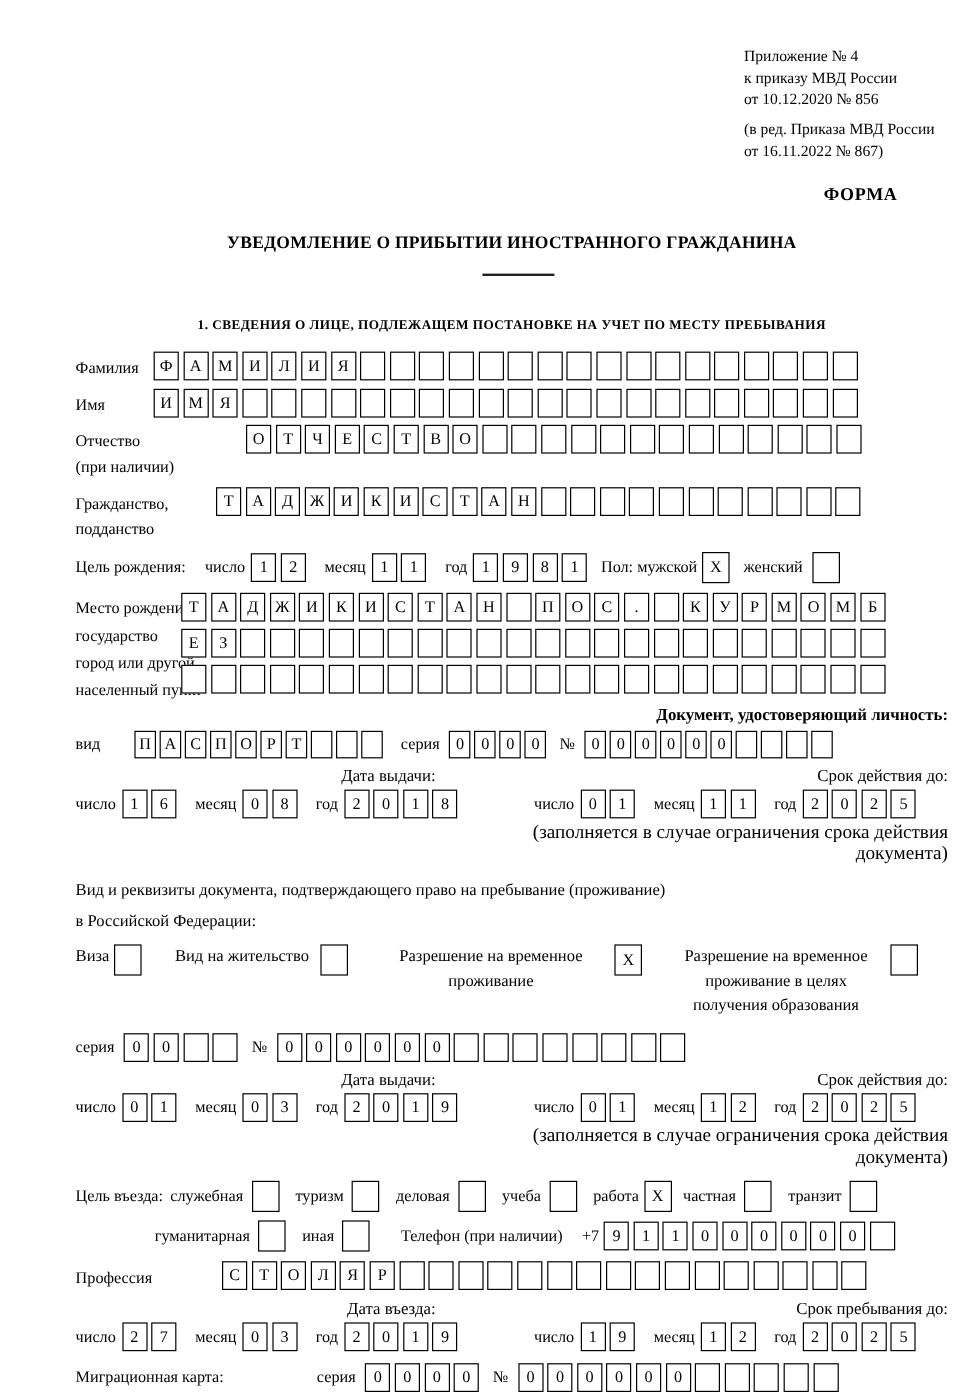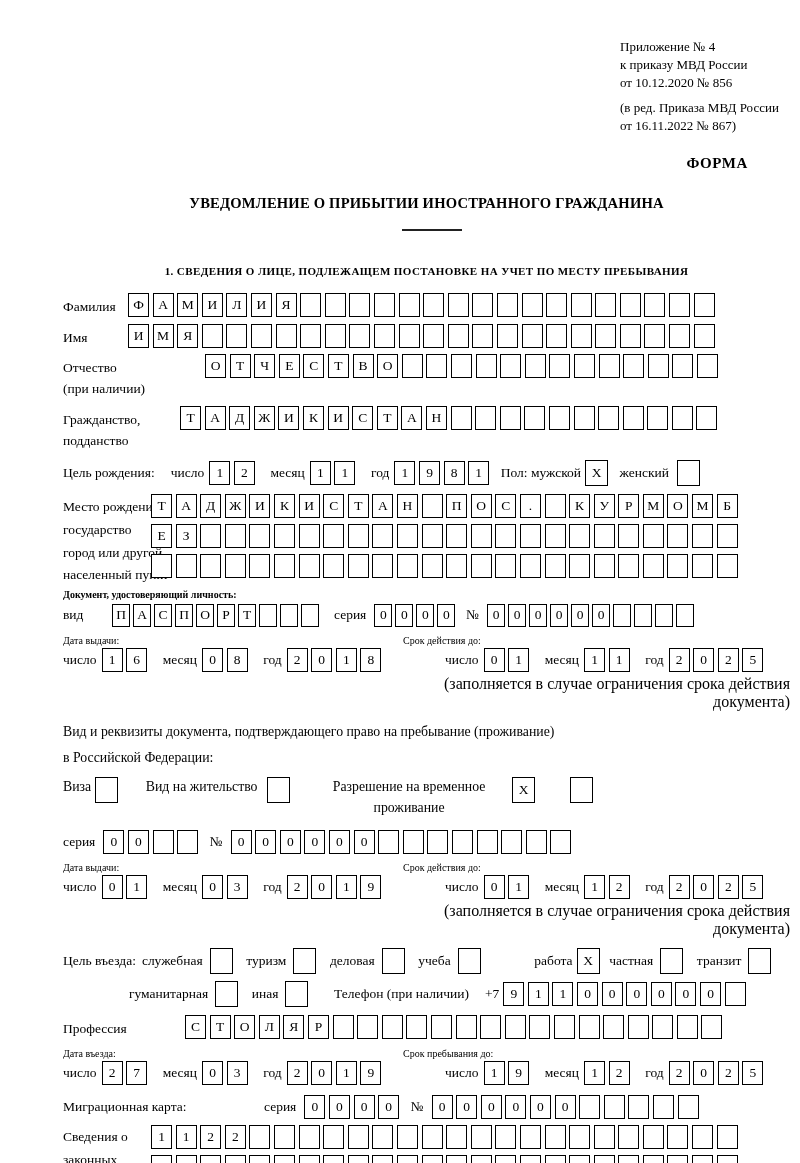--- a/index.html
+++ b/index.html
@@ -30,21 +30,21 @@
   .stack > .boxes { margin-bottom:6px; }
   .stack { display:flex; flex-direction:column; }
 
   .inline-row { display:flex; align-items:center; margin-top:8px; flex-wrap:nowrap; }
   .ilabel { font-size:13.5px; white-space:nowrap; }
   .gap4 { margin-left:4px; } .gap8 { margin-left:8px; } .gap12 { margin-left:12px; } .gap16 { margin-left:16px; }
 
   .dpair { display:flex; margin-top:8px; }
   .dcol-left { flex:none; width:340px; }
   .dcol-right { flex:1; }
-  .dhead { text-align:left; font-size:10px; }
+  .dhead { text-align:right; font-size:14px; }
   .dhead-left { width:300px; }
   .dline { display:flex; align-items:center; margin-top:2px; }
   .dlabel { font-size:13.5px; margin-right:5px; white-space:nowrap; }
   .dsp { margin-left:12px; }
   .note { font-size:16px; text-align:right; margin-top:3px; }
 
   .intro { font-size:13.8px; margin-top:10px; line-height:1.6; }
 
   .optrow { display:flex; align-items:flex-start; margin-top:8px; }
   .opt { display:flex; align-items:flex-start; }
@@ -421,20 +421,21 @@
           <span class="cbox"></span>
         </span>
     </div>
     <div class="opt" style="margin-left:22px;">
       <span class="olabel ctr ow185">Разрешение на временное проживание</span>
       <span class="boxes chk">
           <span class="cbox">X</span>
         </span>
     </div>
     <div class="opt" style="margin-left:22px;">
+      <span class="olabel ctr ow172">Разрешение на временное проживание в целях получения образования</span>
       <span class="boxes chk">
           <span class="cbox"></span>
         </span>
     </div>
   </div>
 
   <div class="inline-row" style="margin-top:12px;">
     <span class="ilabel">серия</span>
     <span class="boxes gap8">
         <span class="cbox">0</span>
@@ -528,21 +529,21 @@
         <span class="boxes chk">
           <span class="cbox"></span>
         </span>
       </span>
     <span class="purpose">
         <span class="ilabel">учеба</span>
         <span class="boxes chk">
           <span class="cbox"></span>
         </span>
       </span>
-    <span class="purpose" style="margin-right:6px;margin-left:40px;">
+    <span class="purpose" style="margin-right:6px;">
         <span class="ilabel">работа</span>
         <span class="boxes chk" style="margin-left:4px;">
           <span class="cbox">X</span>
         </span>
       </span>
     <span class="purpose">
         <span class="ilabel">частная</span>
         <span class="boxes chk">
           <span class="cbox"></span>
         </span>

